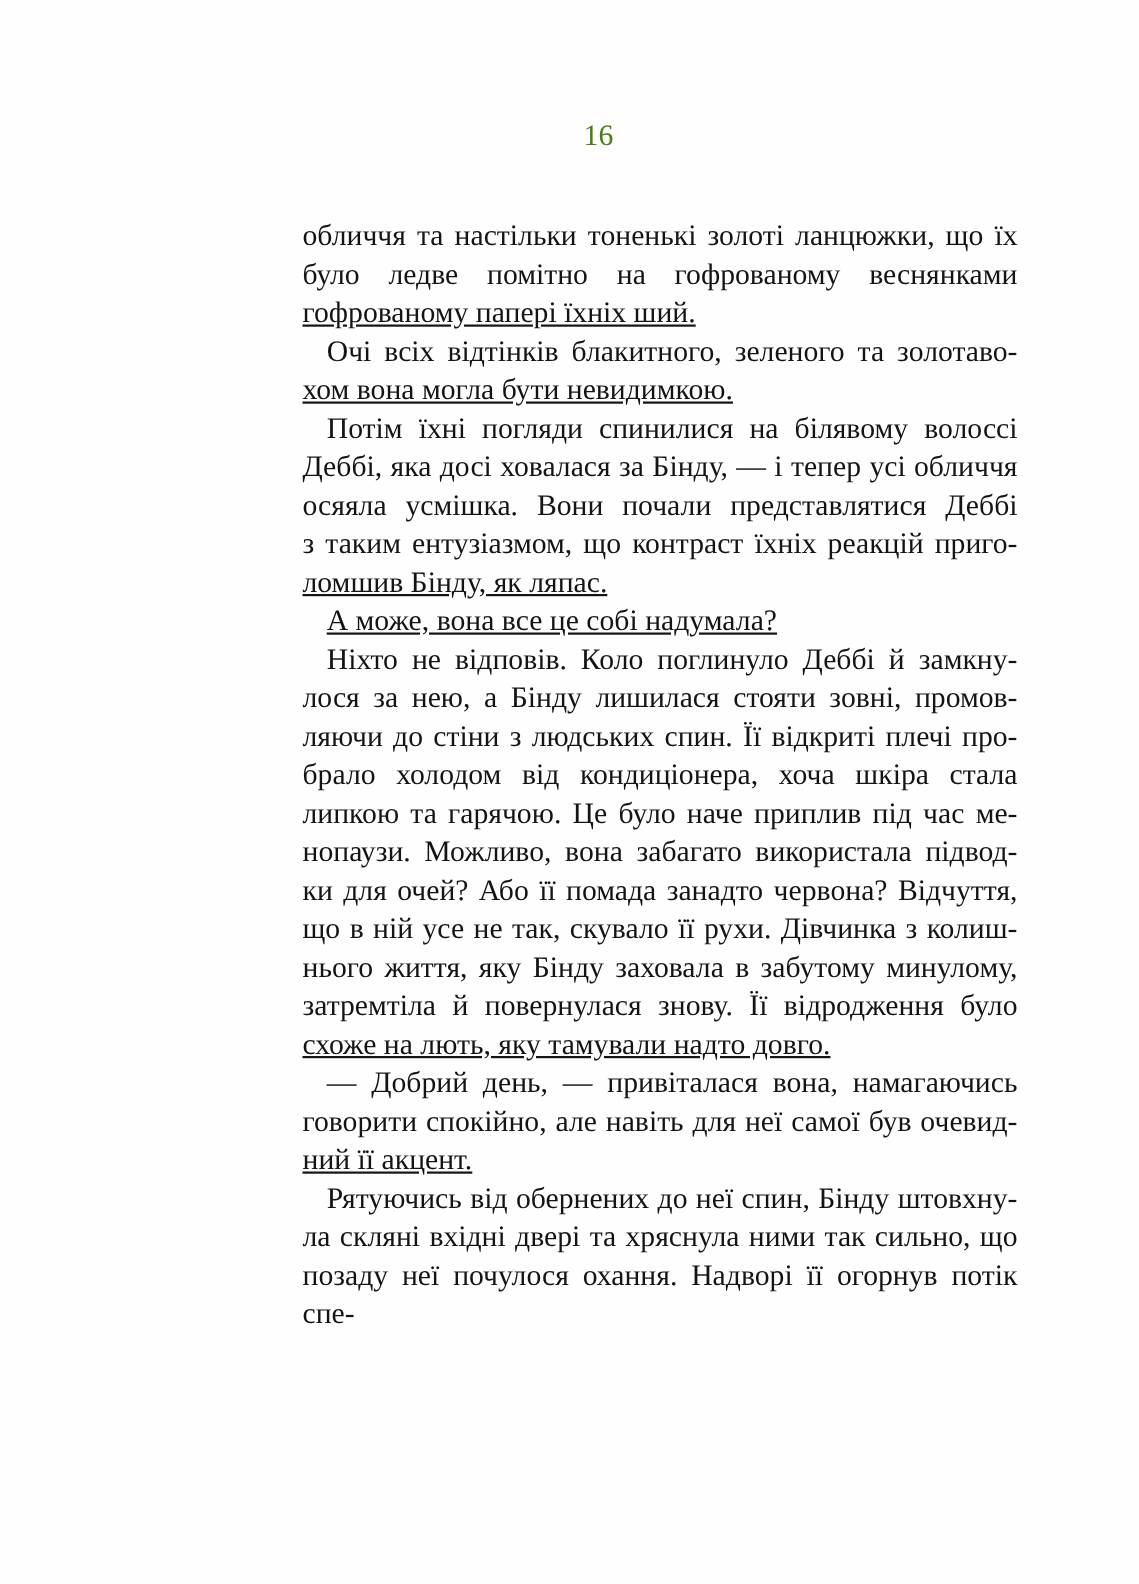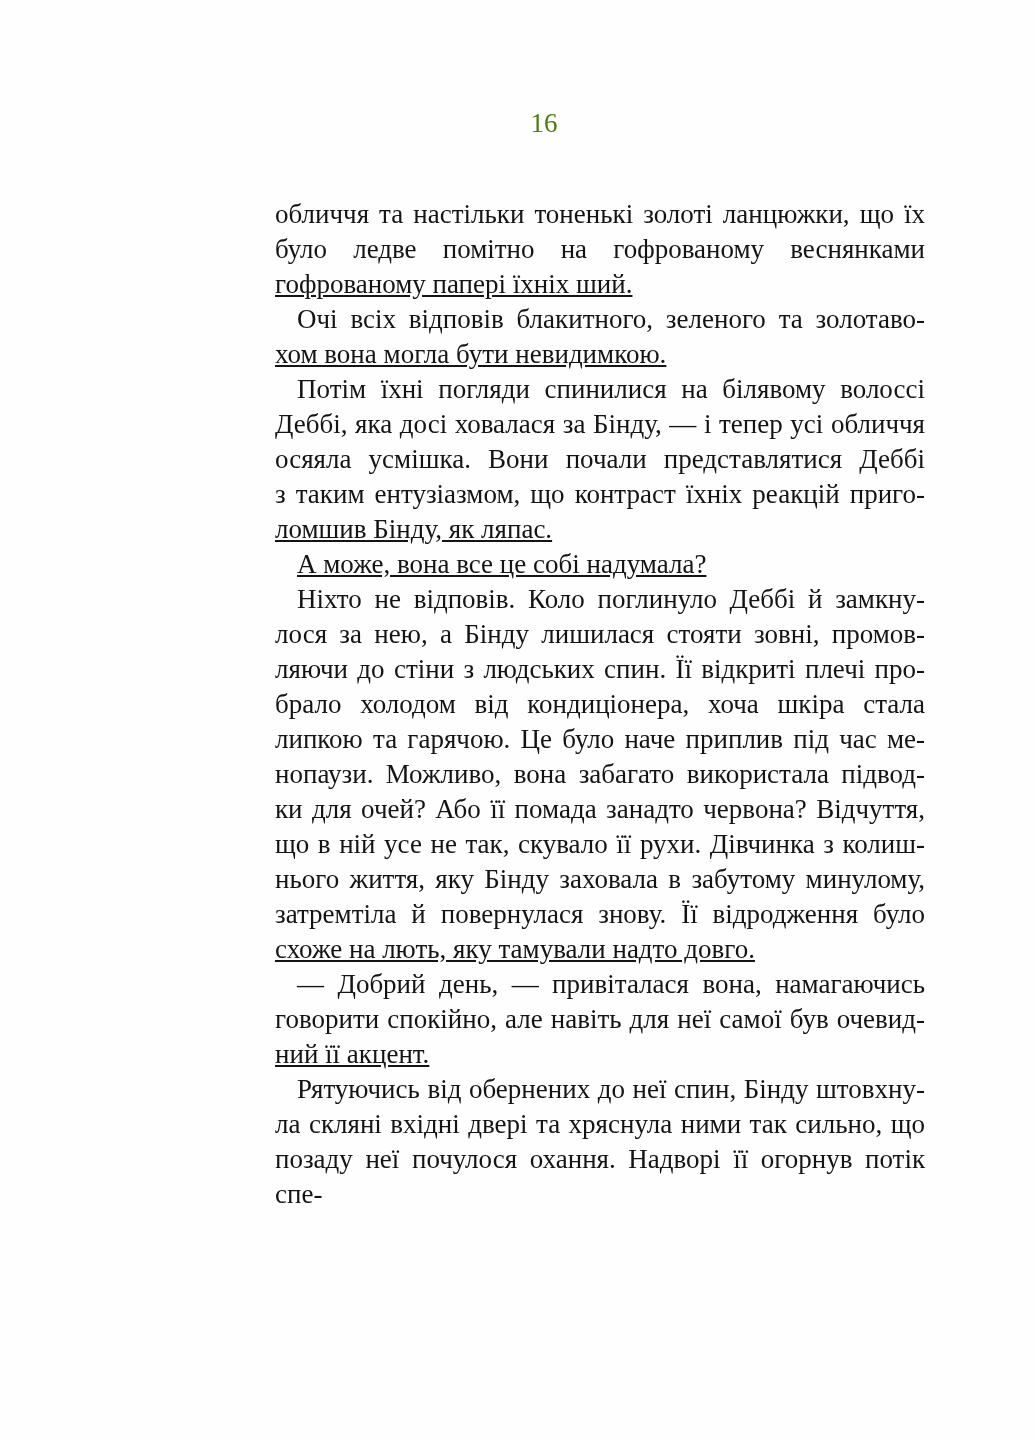--- a/index.html
+++ b/index.html
@@ -68,21 +68,21 @@
 
   <div class="text-block">
 
     <p class="para">
       <span class="ln first">обличчя та настільки тоненькі золоті ланцюжки, що їх</span>
       <span class="ln">було ледве помітно на гофрованому веснянками</span>
       <span class="ln last">гофрованому папері їхніх ший.</span>
     </p>
 
     <p class="para indent">
-      <span class="ln first">Очі всіх відповів блакитного, зеленого та золотаво-</span>
+      <span class="ln first">Очі всіх відтінків блакитного, зеленого та золотаво-</span>
       <span class="ln last">хом вона могла бути невидимкою.</span>
     </p>
 
     <p class="para indent">
       <span class="ln first">Потім їхні погляди спинилися на білявому волоссі</span>
       <span class="ln">Деббі, яка досі ховалася за Бінду, — і тепер усі обличчя</span>
       <span class="ln">осяяла усмішка. Вони почали представлятися Деббі</span>
       <span class="ln">з таким ентузіазмом, що контраст їхніх реакцій приго-</span>
       <span class="ln last">ломшив Бінду, як ляпас.</span>
     </p>

